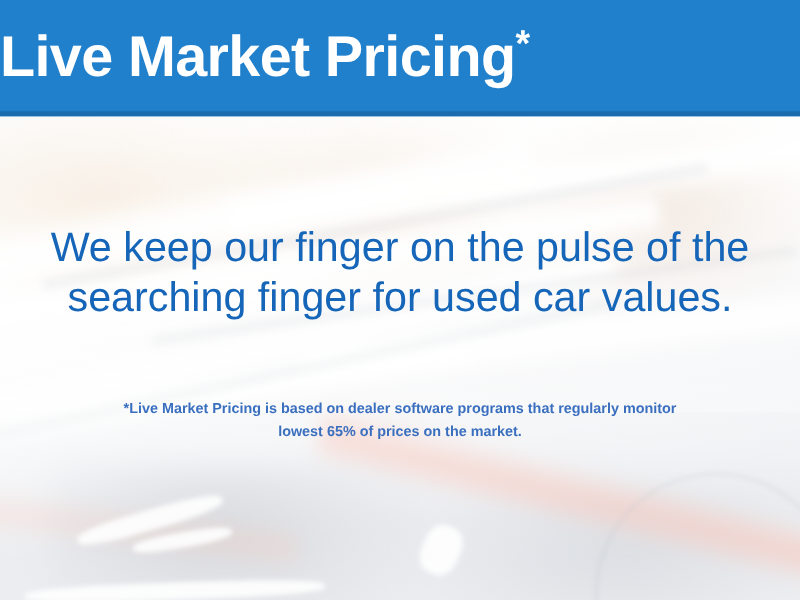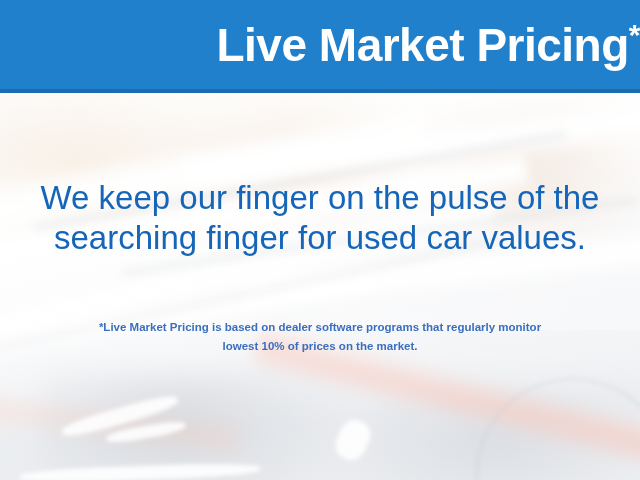--- a/index.html
+++ b/index.html
@@ -187,21 +187,21 @@
   
   .header-band {
     position: absolute;
     left: 0; top: 0;
     width: 640px;
     height: 93px;
     background: #2080cc;
     box-sizing: border-box;
     display: flex;
     align-items: center;
-    justify-content: flex-end;
+    justify-content: flex-start;
     z-index: 5;
   }
   .header-band::after {
     content: "";
     position: absolute;
     left: 0; right: 0; bottom: 0;
     height: 4px;
     background: #1b6cae;
   }
   .header-title {
@@ -293,16 +293,16 @@
     <div class="header-title"><span>Live Market Pricing</span><span class="star">*</span></div>
   </div>
 
   <div class="headline">
     <span class="hl-line">We keep our finger on the pulse of the</span>
     <span class="hl-line">searching finger for used car values.</span>
   </div>
 
   <div class="disclaimer">
     <span class="dc-line">*Live Market Pricing is based on dealer software programs that regularly monitor</span>
-    <span class="dc-line">lowest 10% of prices on the market.</span>
+    <span class="dc-line">lowest 65% of prices on the market.</span>
   </div>
 
 </div>
 
 </body></html>

